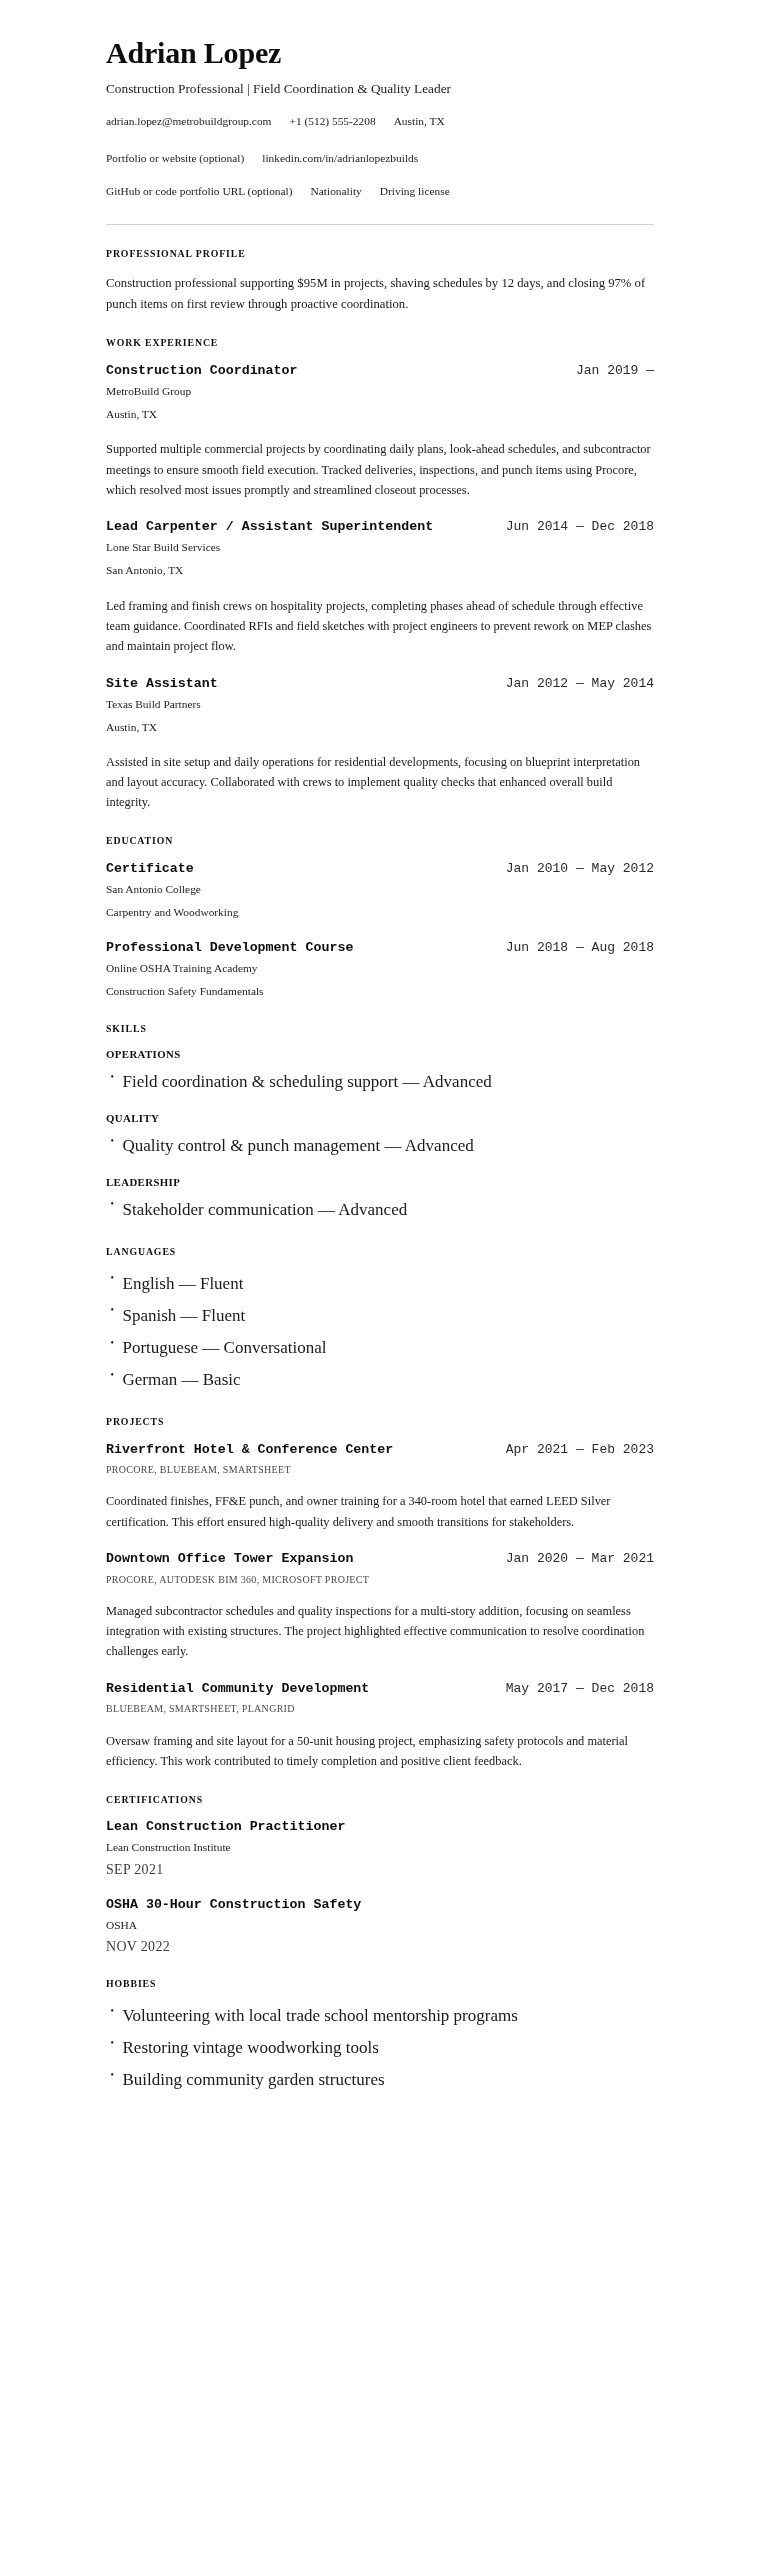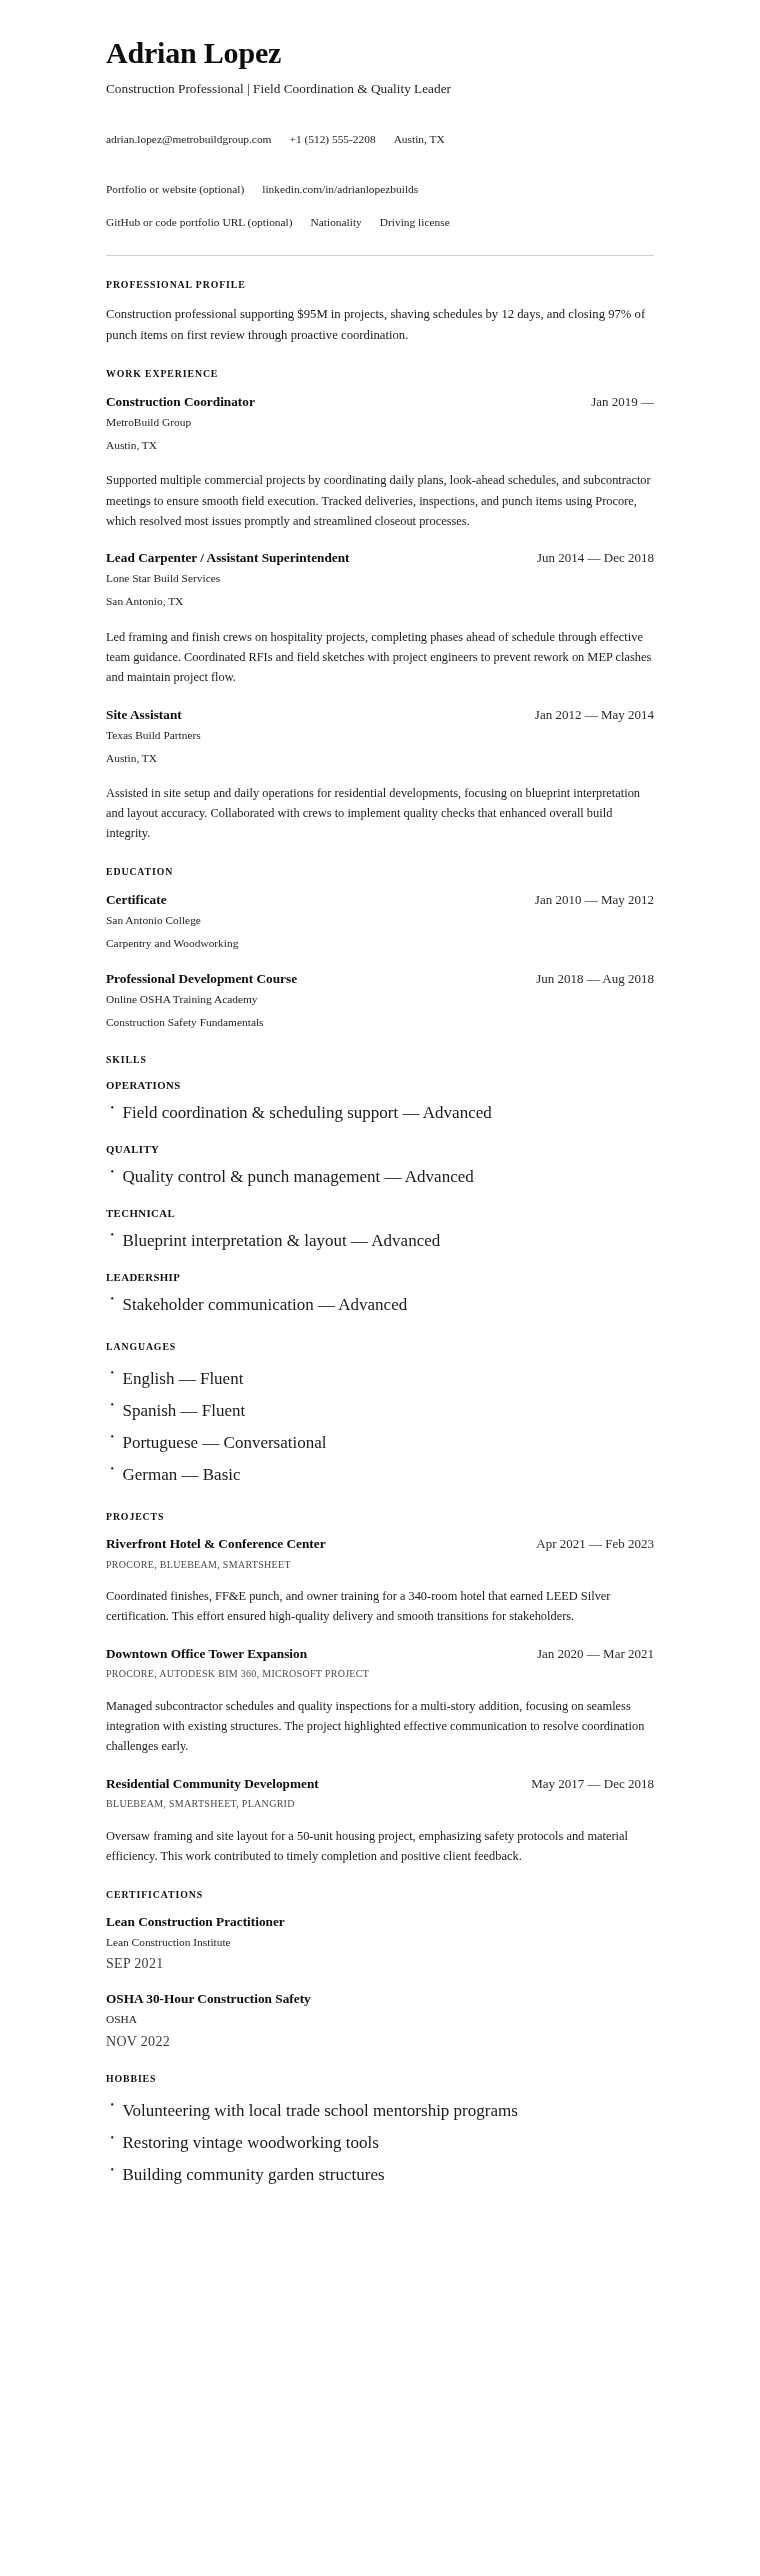--- a/index.html
+++ b/index.html
@@ -23,30 +23,30 @@
     line-height: 1.08;
     color: #0d0d0d;
   }
   .headline {
     margin-top: 10.8px;
     font-size: 13.3px;
     line-height: 1.35;
     color: #1d1d1d;
   }
   .contact-row {
-    margin-top: 33px;
+    margin-top: 15px;
     font-size: 11.4px;
     line-height: 1.45;
     color: #1d1d1d;
     display: flex;
     flex-wrap: wrap;
     column-gap: 18px;
     row-gap: 3.8px;
   }
-  .contact-row.second { margin-top: 33px; }
+  .contact-row.second { margin-top: 20px; }
   .contact-row.third  { margin-top: 16.5px; }
   .contact-item { white-space: nowrap; }
 
   hr.rule {
     border: 0;
     border-top: 1px solid #cfcfcf;
     margin: 25px 0 0 0;
   }
 
   
@@ -67,20 +67,21 @@
   }
 
   
   .entry { margin-top: 19px; }
   .entry:first-child { margin-top: 0; }
   .entry-head {
     display: flex;
     align-items: baseline;
     justify-content: space-between;
     gap: 15px;
+    font-family: Liberation Mono, monospace;
   }
   .entry-title {
     font-size: 13.3px;
     font-weight: 700;
     color: #0d0d0d;
     line-height: 1.25;
   }
   .entry-date {
     font-size: 13px;
     color: #2a2a2a;
@@ -265,26 +266,20 @@
         </ul>
       </div>
 
       <div class="skill-group">
         <div class="skill-group-title">QUALITY</div>
         <ul class="bullets">
           <li>Quality control &amp; punch management — Advanced</li>
         </ul>
       </div>
 
-      <div class="skill-group">
-        <div class="skill-group-title">TECHNICAL</div>
-        <ul class="bullets">
-          <li>Blueprint interpretation &amp; layout — Advanced</li>
-        </ul>
-      </div>
 
       <div class="skill-group">
         <div class="skill-group-title">LEADERSHIP</div>
         <ul class="bullets">
           <li>Stakeholder communication — Advanced</li>
         </ul>
       </div>
 
     </div>
   </section>

